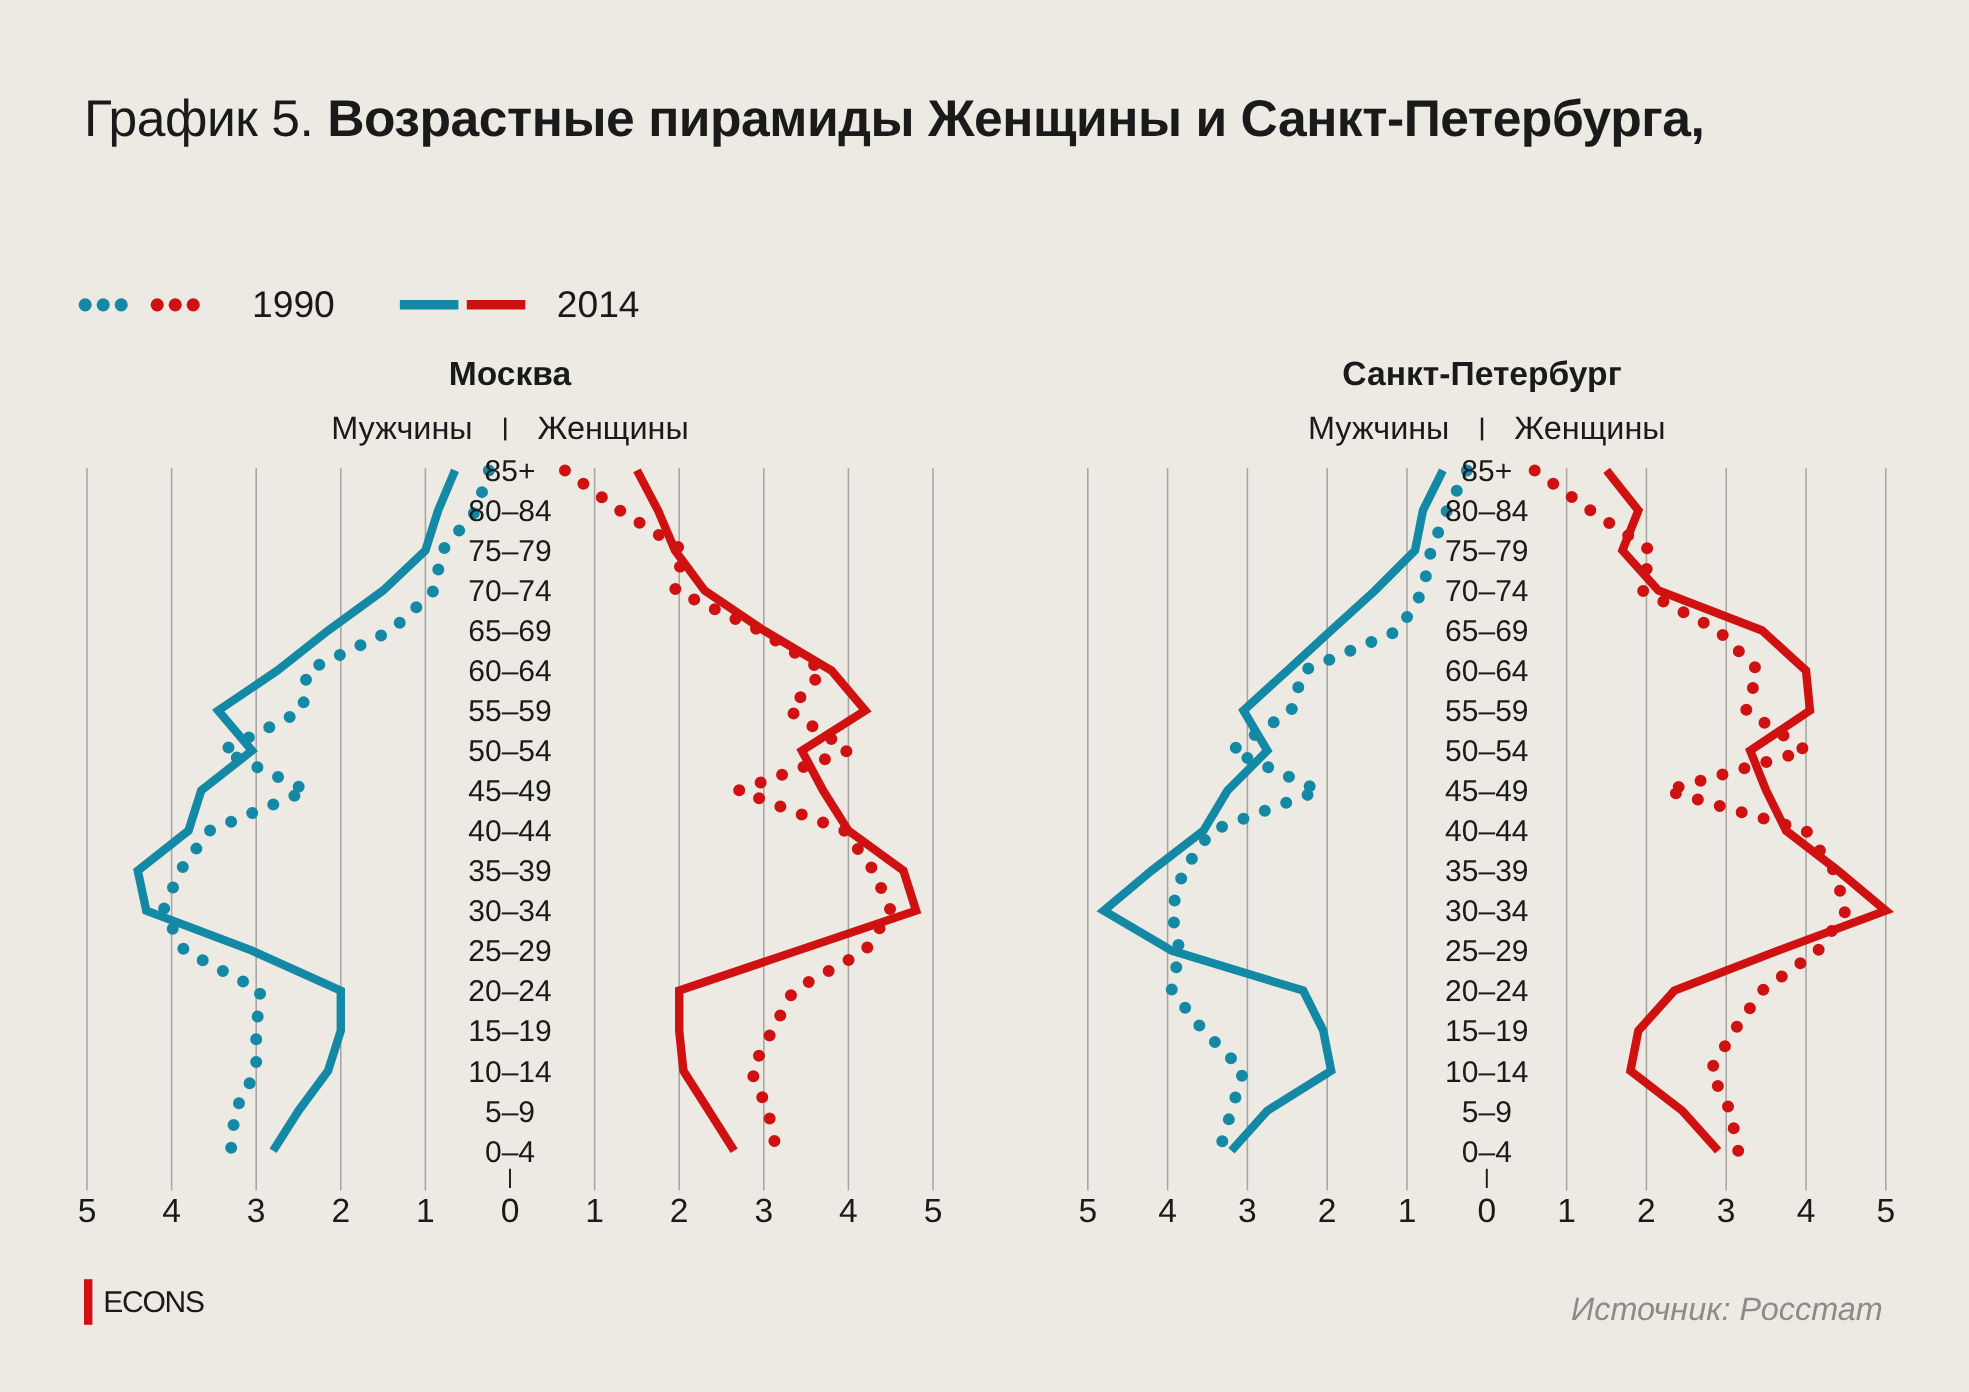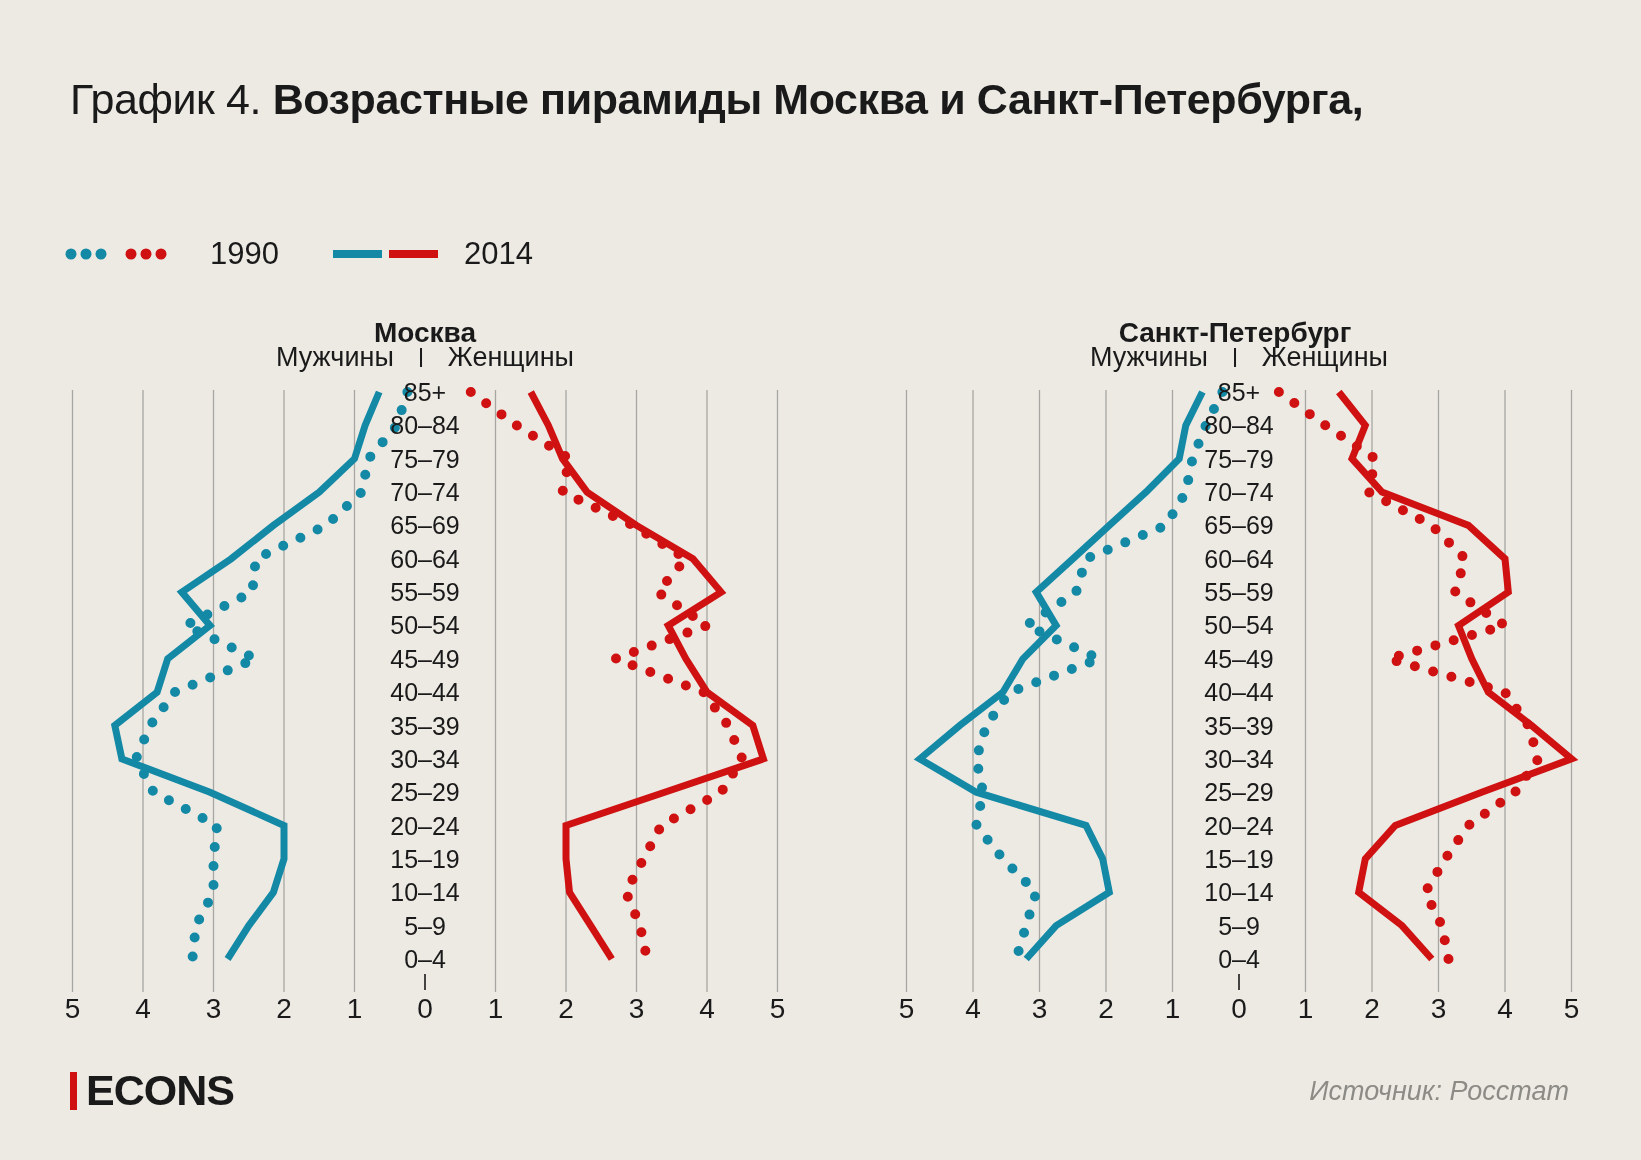--- a/index.html
+++ b/index.html
@@ -28,21 +28,21 @@
     display: flex; align-items: center; gap: 54px;
     font-size: 31px;
   }
   .legend-item { display: flex; align-items: center; gap: 26px; }
   .legend-item svg { display: block; }
   .men-stroke   { stroke: var(--men,  #1389A6); }
   .women-stroke { stroke: var(--women,#CF1211); }
 
   
   .panel-head { transform: translateX(-50%); text-align: center; white-space: nowrap; }
-  .city-title { top: 296px; font-size: 28px; font-weight: 700; margin-top: 21px; }
+  .city-title { top: 296px; font-size: 28px; font-weight: 700; }
   .mw-row {
     top: 342px; font-size: 27px;
     display: flex; align-items: center; gap: 26px;
   }
   .mw-divider {
     width: 2px; height: 19px;
     background: var(--text, #1A1A1A);
     display: inline-block;
   }
 
@@ -50,31 +50,31 @@
   #chart-svg { left: 0; top: 0; }
   .age-label  { font-size: 25px; fill: var(--text, #1A1A1A); }
   .axis-label { font-size: 28px; fill: var(--text, #1A1A1A); }
 
   
   .brand {
     left: 70px; top: 1066px;
     display: flex; align-items: center; gap: 9px;
   }
   .brand-bar { width: 7px; height: 38px; background: var(--women, #CF1211); }
-  .brand-name { font-size: 43px; font-weight: 700; letter-spacing: -1px; }
+  .brand-name { font-size: 25px; font-weight: 400; letter-spacing: -1px; }
   .source {
     right: 72px; top: 1076px;
     font-size: 27px; color: var(--muted, #8D8B85); font-style: italic;
   }
 </style>
 </head>
 <body style="--bg: #EDEAE4; --men: #1389A6; --women: #CF1211; --text: #1A1A1A; --muted: #8D8B85;">
 
 <div class="abs title">
-  <span>График 4. </span><b>Возрастные пирамиды Москва и Санкт-Петербурга,</b><br>
+  <span>График 5. </span><b>Возрастные пирамиды Женщины и Санкт-Петербурга,</b><br>
 </div>
 
 <div class="abs legend">
   <div class="legend-item">
     <svg width="120" height="16">
       <line class="men-stroke" x1="7" y1="8" x2="52" y2="8" stroke-width="11" stroke-dasharray="0 15" stroke-linecap="round"></line>
       <line class="women-stroke" x1="67" y1="8" x2="112" y2="8" stroke-width="11" stroke-dasharray="0 15" stroke-linecap="round"></line>
     </svg>
     <span>1990</span>
   </div>

